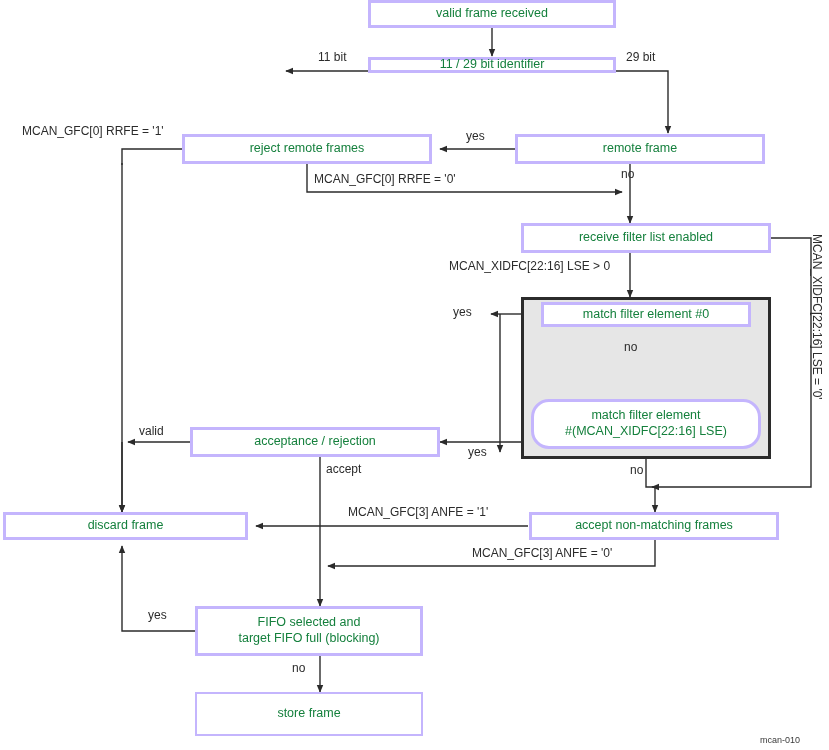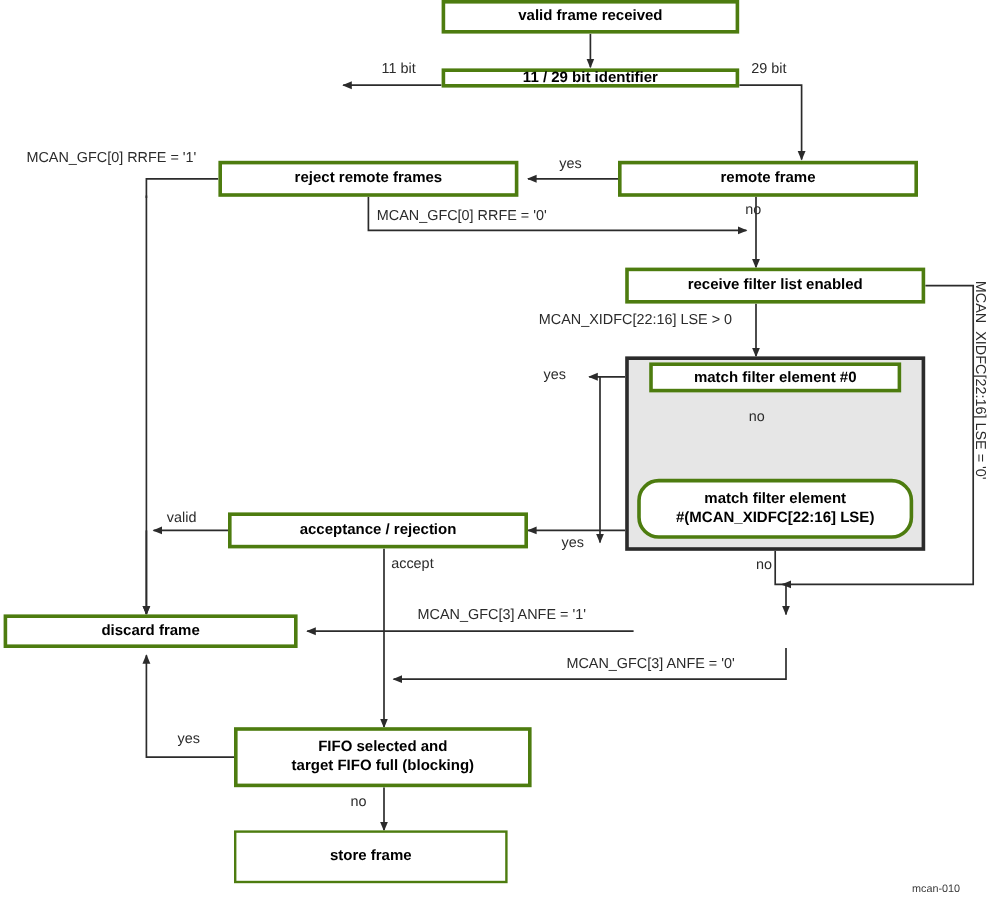--- a/index.html
+++ b/index.html
@@ -20,28 +20,28 @@
     left: 0;
     top: 0;
     width: 829px;
     height: 750px;
     pointer-events: none;
   }
   .node {
     position: absolute;
     box-sizing: border-box;
     background: #ffffff;
-    border: 3px solid #4d7c0f;
+    border: 3px solid #c4b5fd;
     display: flex;
     align-items: center;
     justify-content: center;
     text-align: center;
-    font-weight: bold;
+    font-weight: normal;
     font-size: 12.5px;
-    color: #000000;
+    color: #15803d;
     line-height: 1.25;
     z-index: 3;
   }
   .node.thin {
     border-width: 2px;
   }
   .group-box {
     position: absolute;
     box-sizing: border-box;
     background: #e6e6e6;
@@ -159,26 +159,29 @@
 
   <div class="node" style="left:531px; top:399px; width:230px; height:50px; z-index:4; flex-direction:column;border-radius:18px;">
     <span class="lines">match filter element</span>
     <span class="lines">#(MCAN_XIDFC[22:16] LSE)</span>
   </div>
 
   <div class="node" style="left:190px; top:427px; width:250px; height:30px;">
     <span>acceptance / rejection</span>
   </div>
 
+  <div class="node" style="left:529px; top:512px; width:250px; height:28px;">
+    <span>accept non-matching frames</span>
+  </div>
 
   <div class="node" style="left:3px; top:512px; width:245px; height:28px;">
     <span>discard frame</span>
   </div>
 
-  <div class="node" style="left:195px; top:606px; width:248px; height:50px; flex-direction:column;">
+  <div class="node" style="left:195px; top:606px; width:228px; height:50px; flex-direction:column;">
     <span class="lines">FIFO selected and</span>
     <span class="lines">target FIFO full (blocking)</span>
   </div>
 
   <div class="node thin" style="left:195px; top:692px; width:228px; height:44px;">
     <span>store frame</span>
   </div>
 
   <div class="edge-label" style="left:318px; top:50px;">11 bit</div>
 

